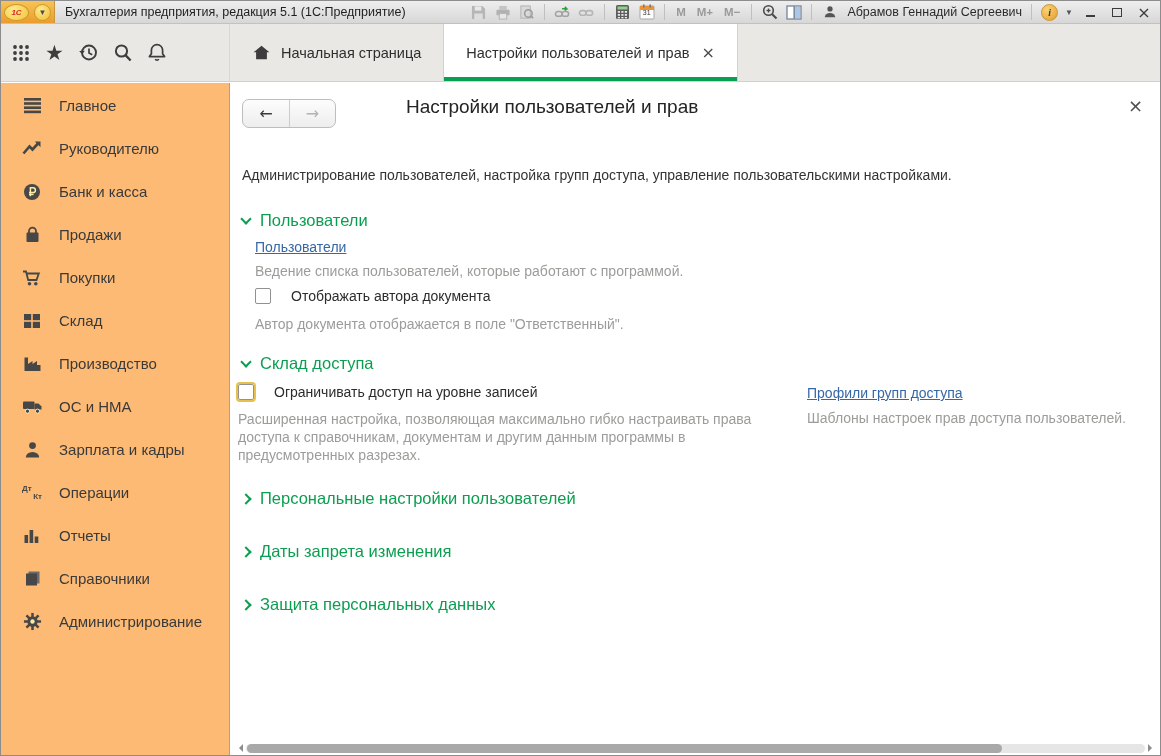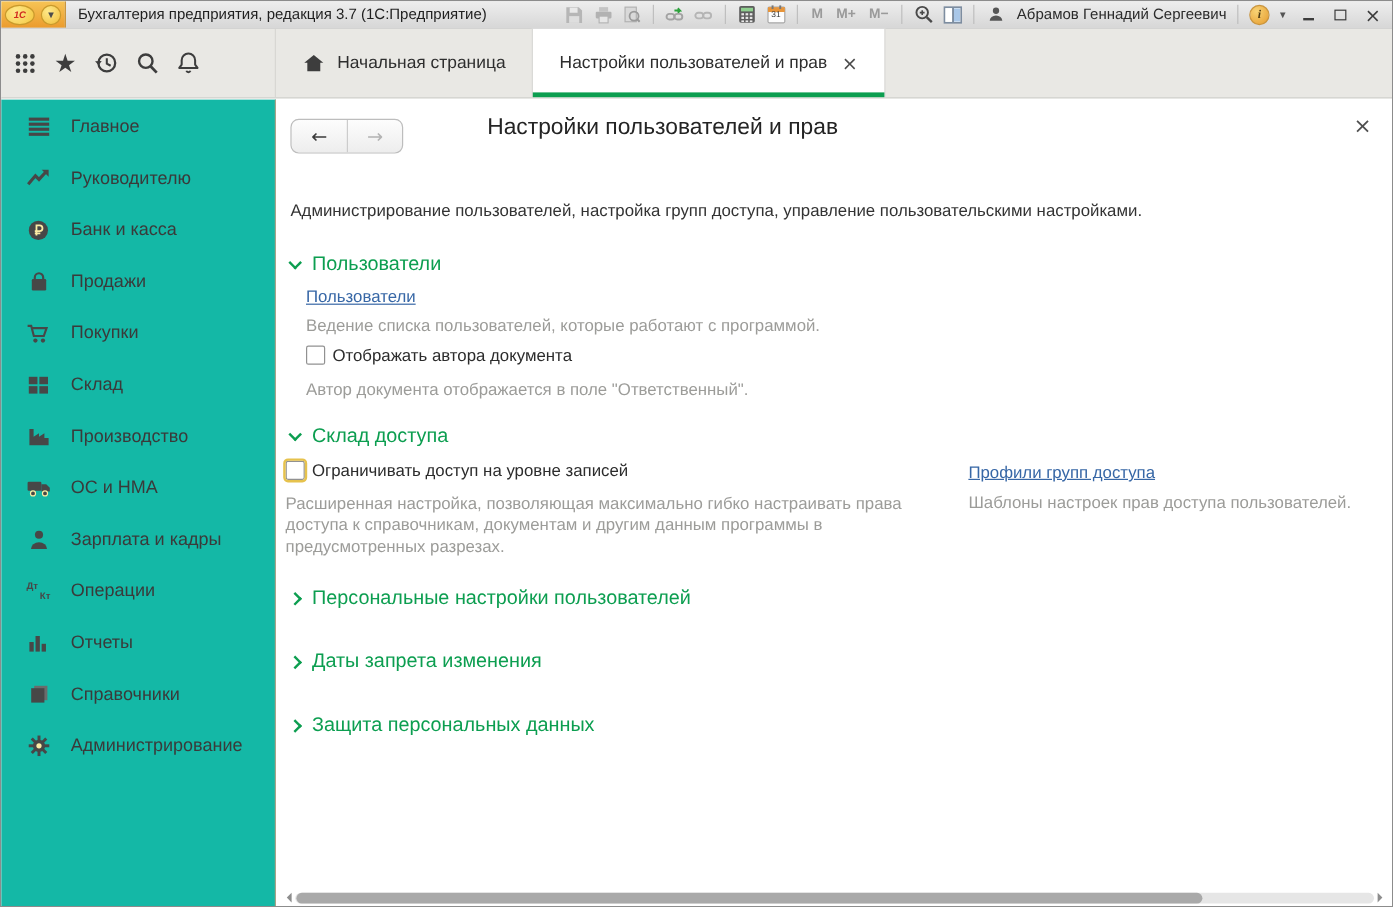--- a/index.html
+++ b/index.html
@@ -50,21 +50,21 @@
   .glyph { font-family:"DejaVu Sans", sans-serif; }
   .tab { display:flex; align-items:center; gap:10px; padding:0 22px; font-size:14.5px;
          color:#2e2e2e; position:relative; white-space:nowrap; }
   .tab-active { background:#fff; border-left:1px solid #d2d1ce; border-right:1px solid #d2d1ce; }
   .tab-active::after { content:""; position:absolute; left:0; right:0; bottom:0; height:4px;
                        background:var(--green); }
   .tab-close { font-size:16px; color:#4c4c4c; margin-left:2px; }
 
   
   .sidebar { position:absolute; top:82px; left:0; width:229px; bottom:0;
-             background:#14b8a6; border-right:1px solid #a9a388; padding-top:1px; }
+             background:#fdba74; border-right:1px solid #a9a388; padding-top:1px; }
   .side-item { display:flex; align-items:center; height:43px; padding-left:20px; cursor:pointer; }
   .sicon { width:22px; height:20px; flex:none; display:flex; align-items:center; justify-content:center; }
   .slabel { font-size:15px; color:#3a3a3a; margin-left:16px; white-space:nowrap; }
   .dtkt { display:flex; flex-direction:column; font-size:8px; font-weight:bold; color:#474747;
           line-height:8px; width:20px; }
   .dtkt i { font-style:normal; }
   .dtkt i:last-child { align-self:flex-end; }
 
   
   :root { --green:#0c9e50; --link:#3767a6; --hint:#9c9c99; }
@@ -86,21 +86,21 @@
 
   .section-head { position:absolute; display:flex; align-items:center; gap:10px;
                   font-size:16.5px; color:var(--green); cursor:pointer; }
   .chev { width:8px; height:8px; border-right:2px solid var(--green);
           border-bottom:2px solid var(--green); flex:none; }
   .chev-down { transform:rotate(45deg); margin-top:-4px; }
   .chev-right { transform:rotate(-45deg); }
 
   .link { font-size:14px; color:var(--link); text-decoration:underline; cursor:pointer; white-space:nowrap; }
   .hint { font-size:14px; color:var(--hint); }
-  .cb-row { position:absolute; display:flex; align-items:center; gap:6px; }
+  .cb-row { position:absolute; display:flex; align-items:center; gap:20px; }
   .checkbox { width:16px; height:16px; background:#fff; border:1px solid #919191;
               border-radius:2px; flex:none; }
   .checkbox.focused { outline:2px solid #e6c24d; }
   .cb-label { font-size:14px; color:#2c2c2c; white-space:nowrap; }
 
   .abs { position:absolute; }
 
   
   .hscroll { position:absolute; left:8px; right:8px; bottom:2px; height:10px;
              display:flex; align-items:center; gap:3px; }
@@ -114,21 +114,21 @@
 </head>
 <body>
 
 <div class="window">
 
   <div class="titlebar">
     <div class="logo-area">
       <div class="logo-badge">1С</div>
       <div class="logo-drop">▼</div>
     </div>
-    <div class="app-title">Бухгалтерия предприятия, редакция 3.7  (1С:Предприятие)</div>
+    <div class="app-title">Бухгалтерия предприятия, редакция 5.1  (1С:Предприятие)</div>
 
     <div class="tb-tools">
       <span class="tb-ico">
         <svg width="15" height="15" viewBox="0 0 16 16">
             <path d="M1 1 h11 l3 3 v11 H1 Z" fill="#b6b6b6"></path>
             <rect x="4" y="1.5" width="7" height="4.5" fill="#e9e9e9"></rect>
             <rect x="3.5" y="9" width="9" height="6" fill="#dedede"></rect>
           </svg>
       </span>
       <span class="tb-ico">

